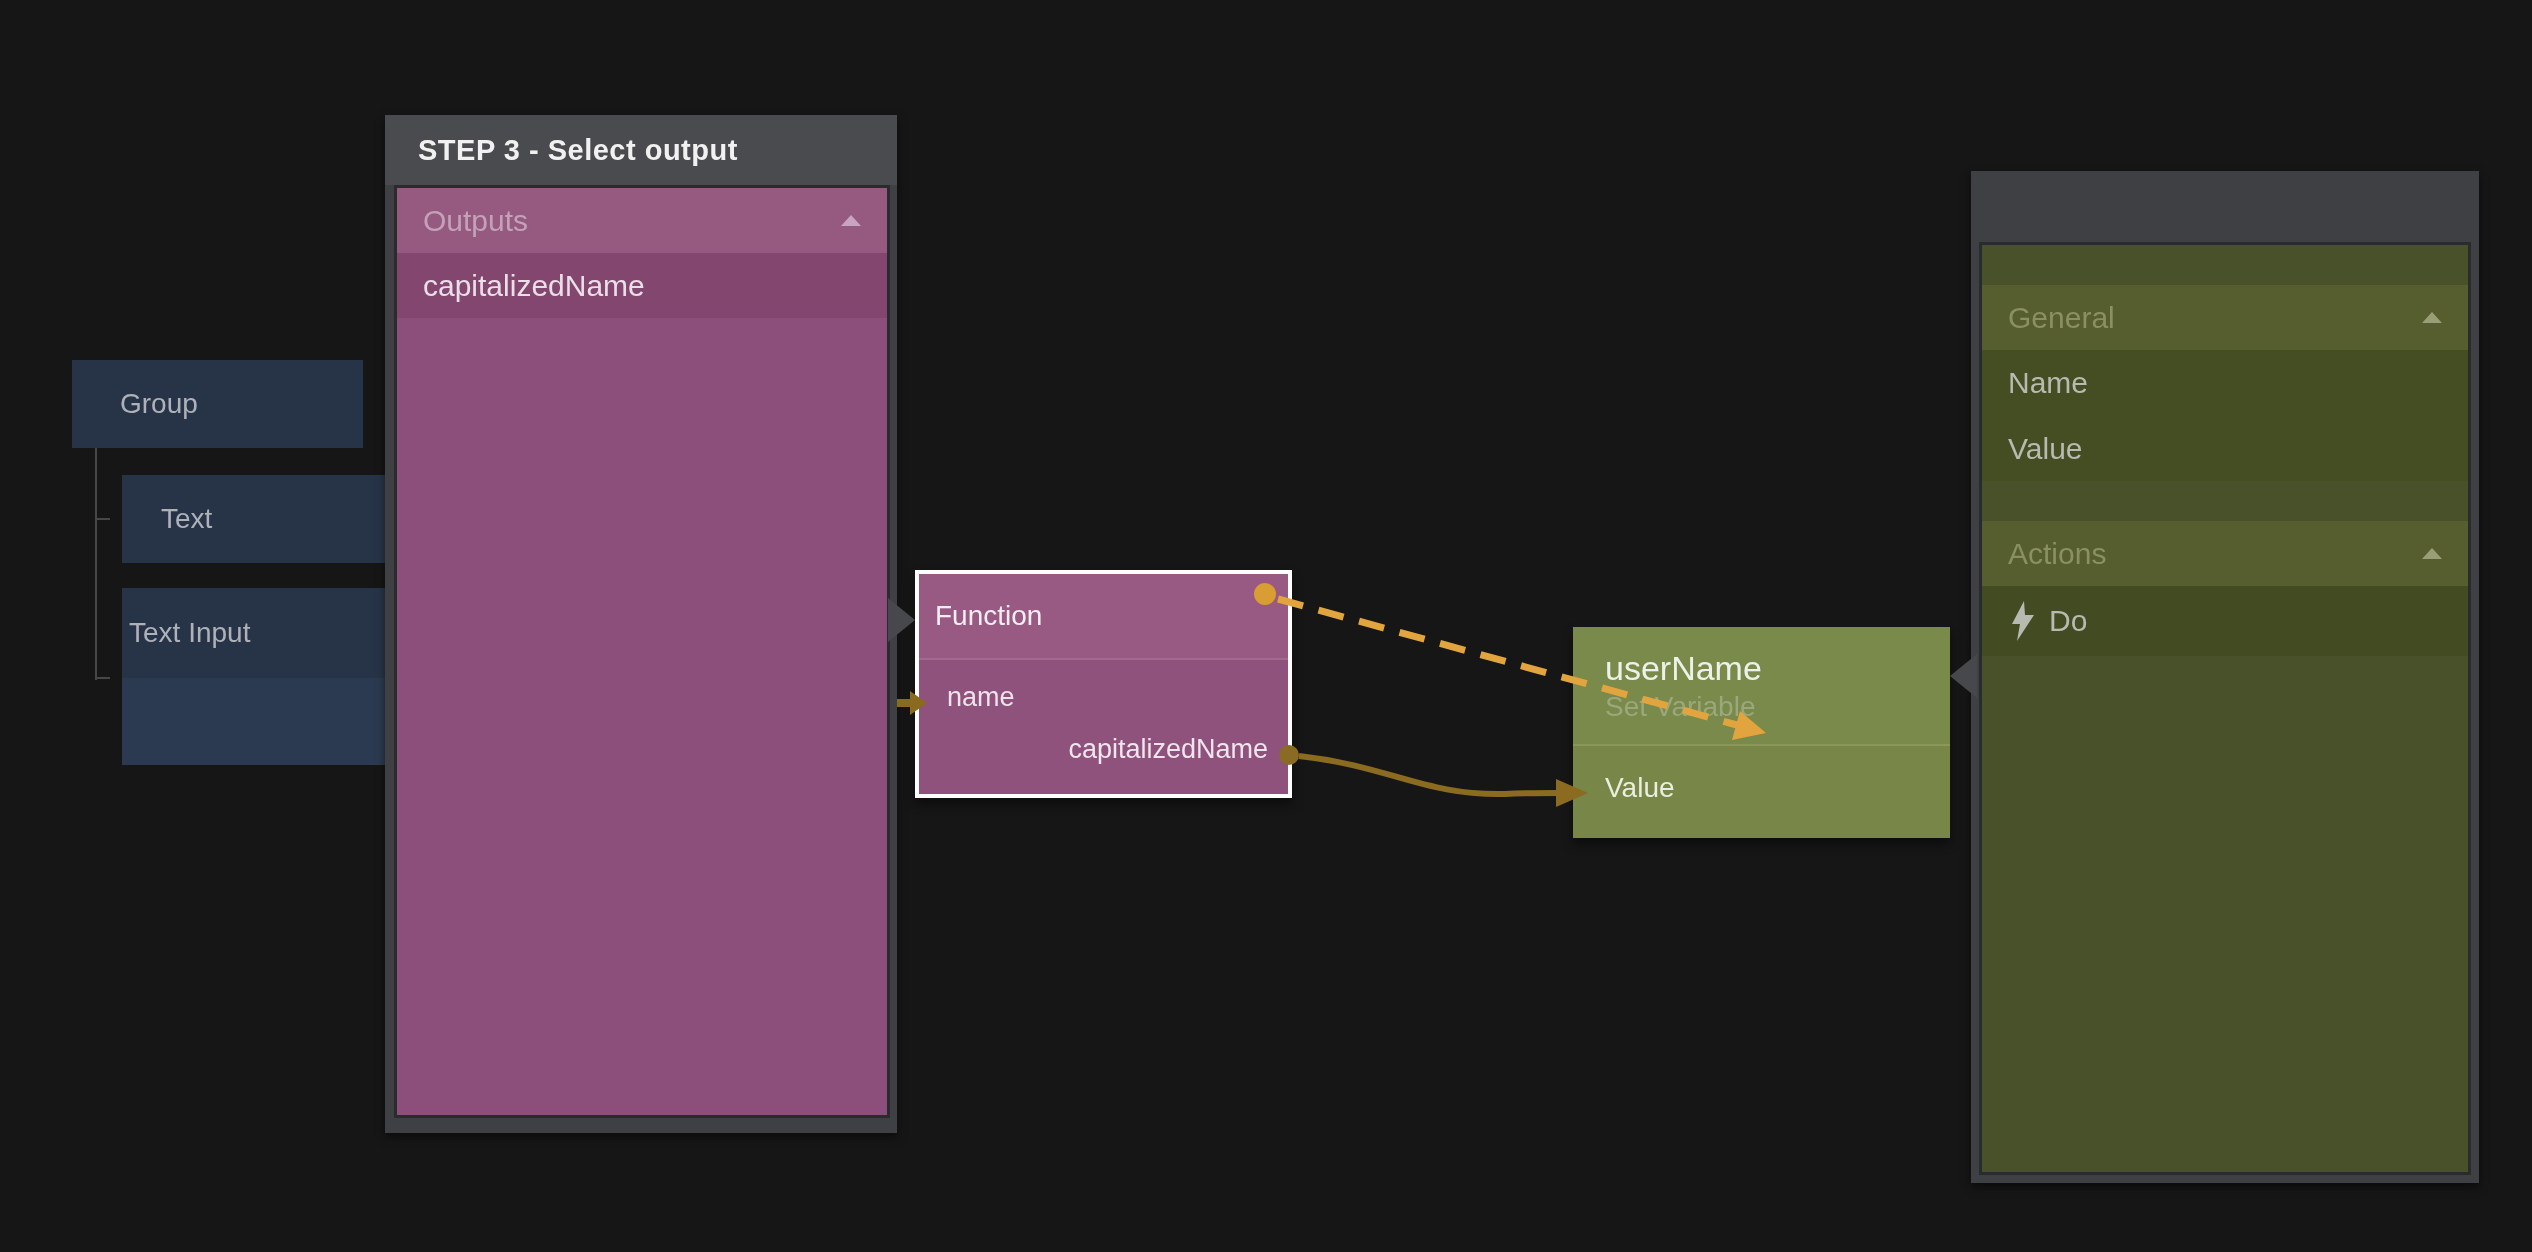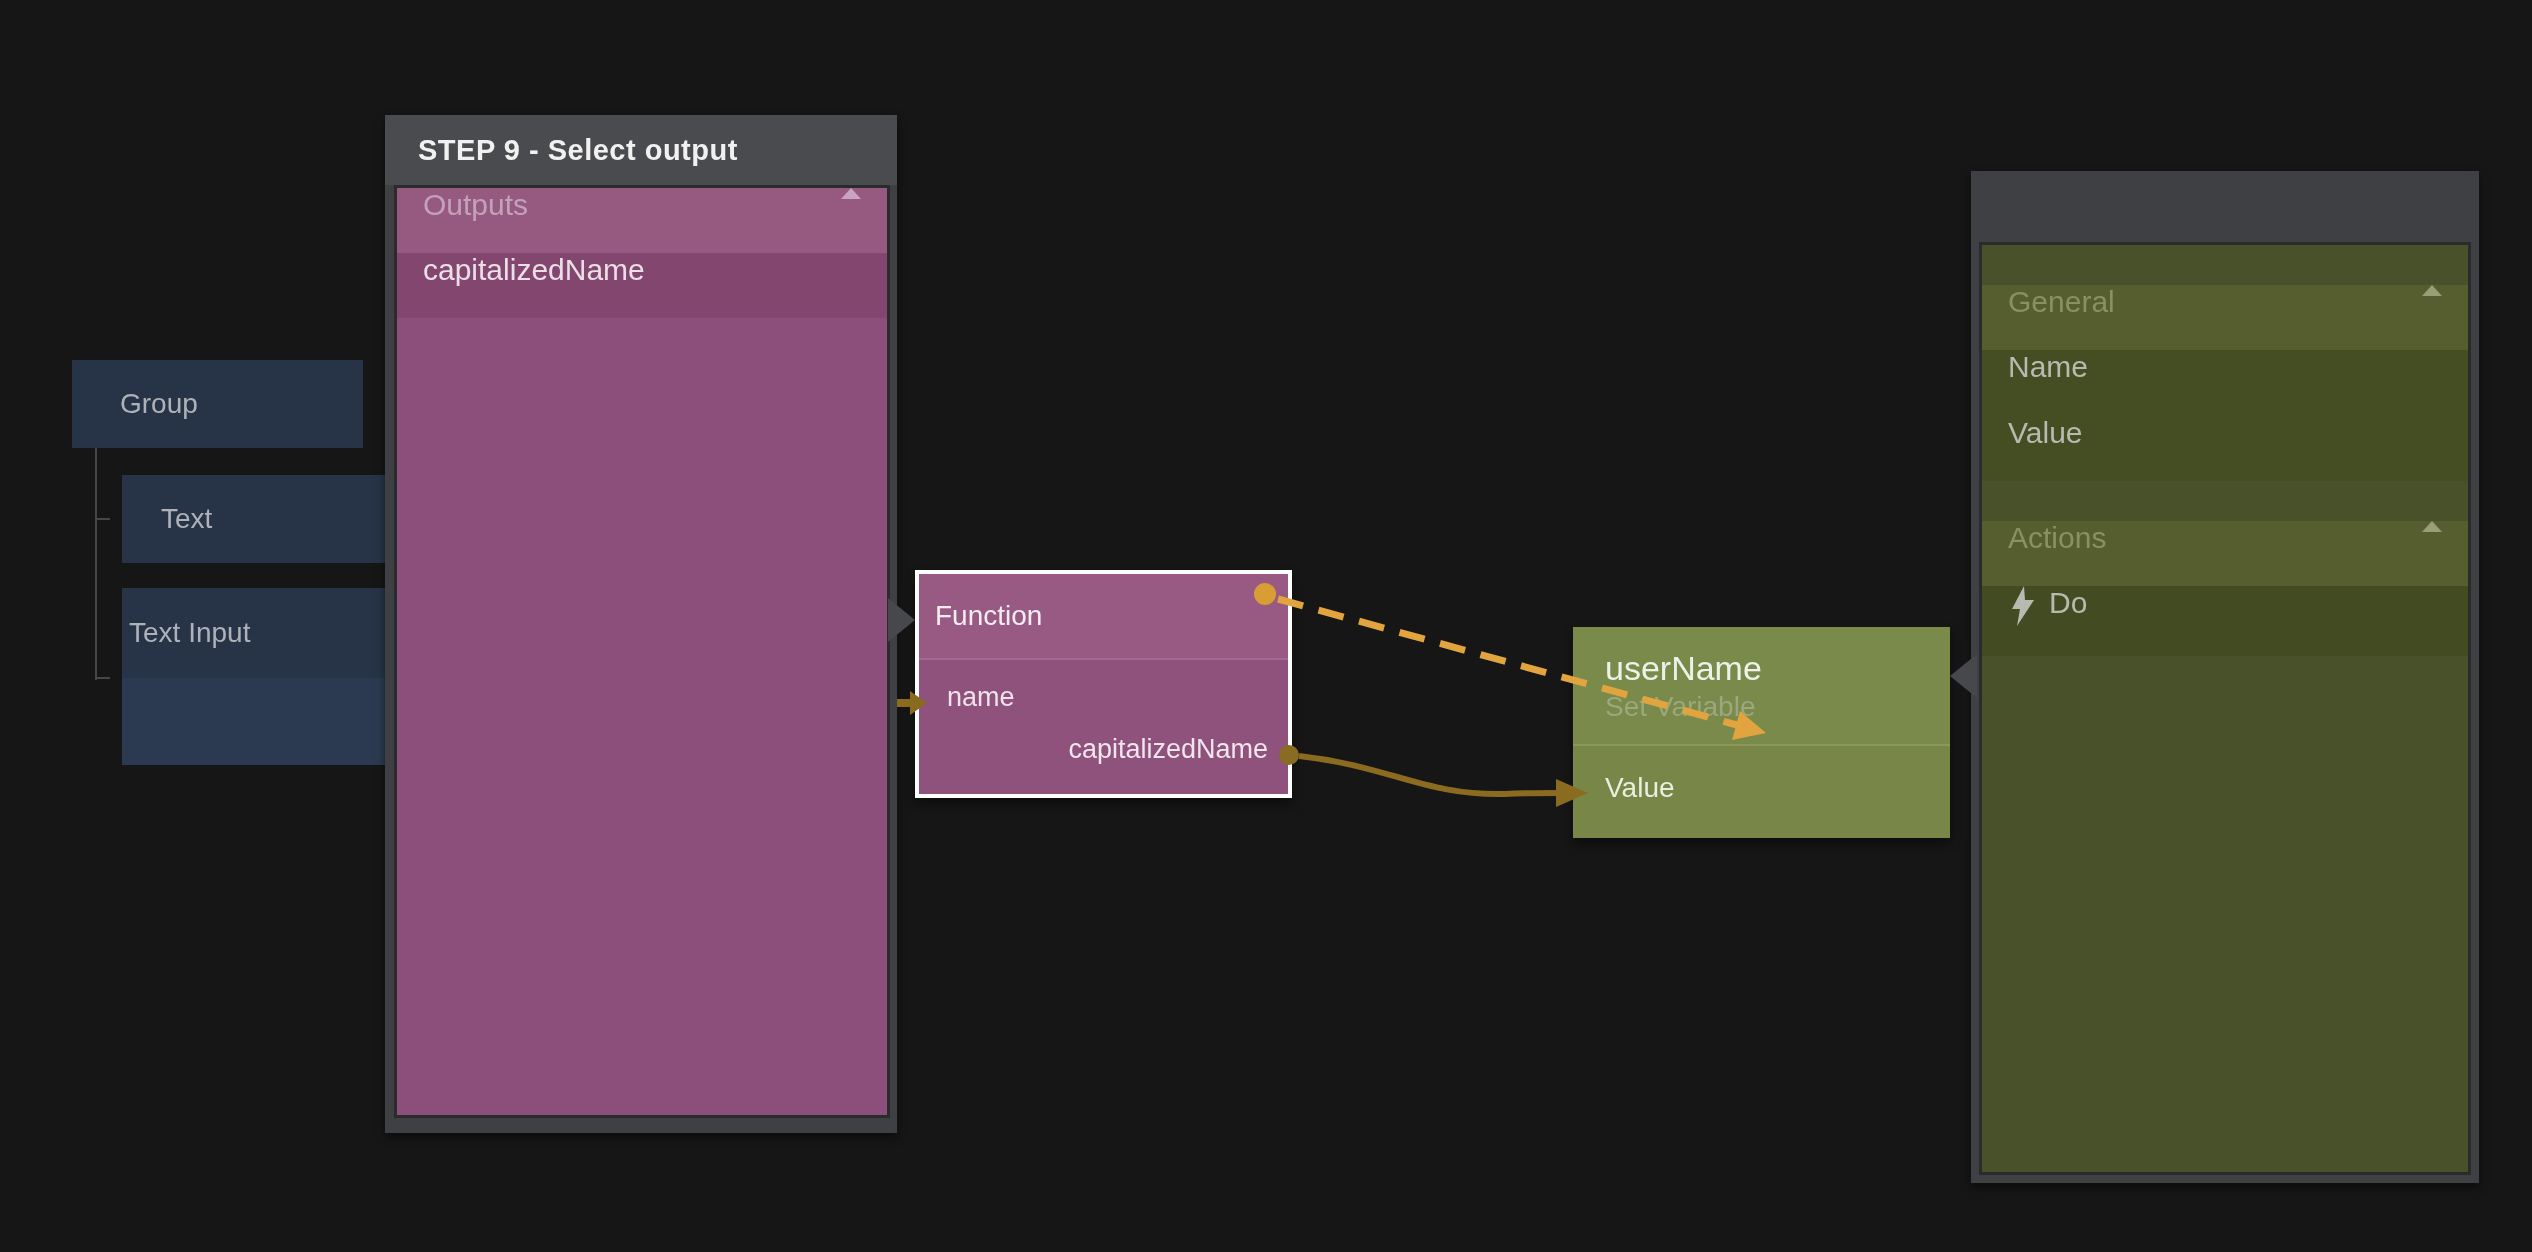--- a/index.html
+++ b/index.html
@@ -62,21 +62,21 @@
                 display:flex;align-items:center;padding-left:33px;}
   .panel-title{font-size:29px;font-weight:bold;letter-spacing:.5px;}
   .step1{left:385px;top:115px;width:512px;height:1018px;}
   .step1 .panel-title{color:var(--step1-title-color);}
   .step2{left:1971px;top:171px;width:508px;height:1012px;}
   .step2 .panel-title{color:var(--step2-title-color);}
   .panel-content{position:absolute;display:flex;flex-direction:column;
                  box-shadow:0 0 0 3px var(--panel-inner-line);}
   .step1 .panel-content{left:12px;right:10px;top:73px;bottom:18px;background:var(--pink-body);}
   .step2 .panel-content{left:11px;right:11px;top:74px;bottom:11px;background:var(--olive-body);}
-  .prow{position:relative;display:flex;align-items:flex-start;flex:0 0 auto;
+  .prow{position:relative;display:flex;align-items:center;flex:0 0 auto;
         height:65px;padding:0 26px;font-size:30px;}
   .step1 .prow.section{background:var(--pink-section-row);color:var(--pink-muted-text);}
   .step1 .prow.selected{background:var(--pink-selected-row);color:var(--pink-bright-text);}
   .step2 .prow.section{background:var(--olive-section-row);color:var(--olive-muted-text);margin-top:40px;}
   .step2 .prow.item{background:var(--olive-item-row);color:var(--olive-bright-text);}
   .step2 .prow.do{background:var(--olive-do-row);height:70px;padding-left:30px;}
   .tri-up{width:0;height:0;border-left:10px solid transparent;border-right:10px solid transparent;
           border-bottom:11px solid;margin-left:auto;}
   .step1 .tri-up{border-bottom-color:var(--pink-collapse);}
   .step2 .tri-up{border-bottom-color:var(--olive-collapse);}
@@ -120,21 +120,21 @@
   <div class="nnode textn">
     <span>Text</span>
   </div>
   <div class="nnode textinput">
     <span>Text Input</span>
   </div>
   <div class="nnode hiddenn"></div>
 
   <div class="panel step1">
     <div class="panel-header">
-      <span class="panel-title">STEP 9 - Select output</span>
+      <span class="panel-title">STEP 3 - Select output</span>
     </div>
     <div class="panel-content">
       <div class="prow section">
         <span>Outputs</span>
         <span class="tri-up"></span>
       </div>
       <div class="prow selected">
         <span>capitalizedName</span>
       </div>
     </div>

